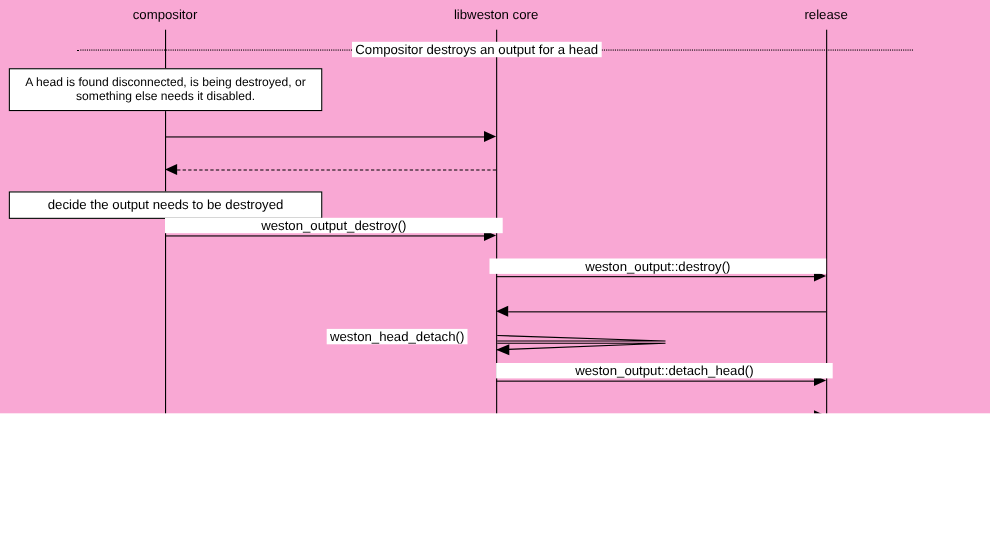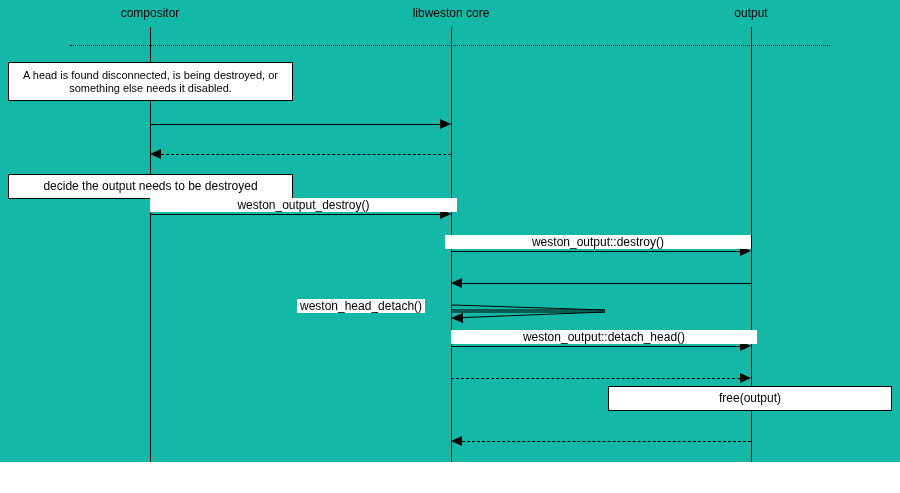--- a/index.html
+++ b/index.html
@@ -7,22 +7,22 @@
     padding: 0;
     background: #ffffff;
   }
   body {
     font-family: "Liberation Sans", sans-serif;
     color: #000000;
   }
   #diagram {
     position: relative;
     width: 900px;
-    height: 462px;
-    background: #14b8a6;
+    height: 376px;
+    background: #f9a8d4;
     overflow: hidden;
   }
   .lifeline-label {
     position: absolute;
     font-size: 12px;
     line-height: 14px;
     text-align: center;
     white-space: nowrap;
     color: #000;
   }
@@ -96,27 +96,28 @@
   }
   .self-loop svg { display: block; }
 </style>
 </head>
 <body>
 
 <div id="diagram">
 
   <div class="lifeline-label" style="left:90px; top:6px; width:120px;">compositor</div>
   <div class="lifeline-label" style="left:391px; top:6px; width:120px;">libweston core</div>
-  <div class="lifeline-label" style="left:691px; top:6px; width:120px;">output</div>
+  <div class="lifeline-label" style="left:691px; top:6px; width:120px;">release</div>
 
   <div class="lifeline-line" style="left:150px; top:27px; height:466px;"></div>
   <div class="lifeline-line" style="left:451px; top:27px; height:466px;"></div>
   <div class="lifeline-line" style="left:751px; top:27px; height:466px;"></div>
 
   <div class="divider" style="left:70px; top:45px; width:760px;"></div>
+  <div class="divider-label" style="left:320px; top:38px;">Compositor destroys an output for a head</div>
 
   <div class="note" style="left:8px; top:62px; width:285px; height:39px;">
     <span>A head is found disconnected, is being destroyed, or something else needs it disabled.</span>
   </div>
   <div class="note" style="left:8px; top:174px; width:285px; height:25px; font-size:12px;">
     <span>decide the output needs to be destroyed</span>
   </div>
   <div class="note" style="left:608px; top:386px; width:284px; height:25px; font-size:12px;">
     <span>free(output)</span>
   </div>

